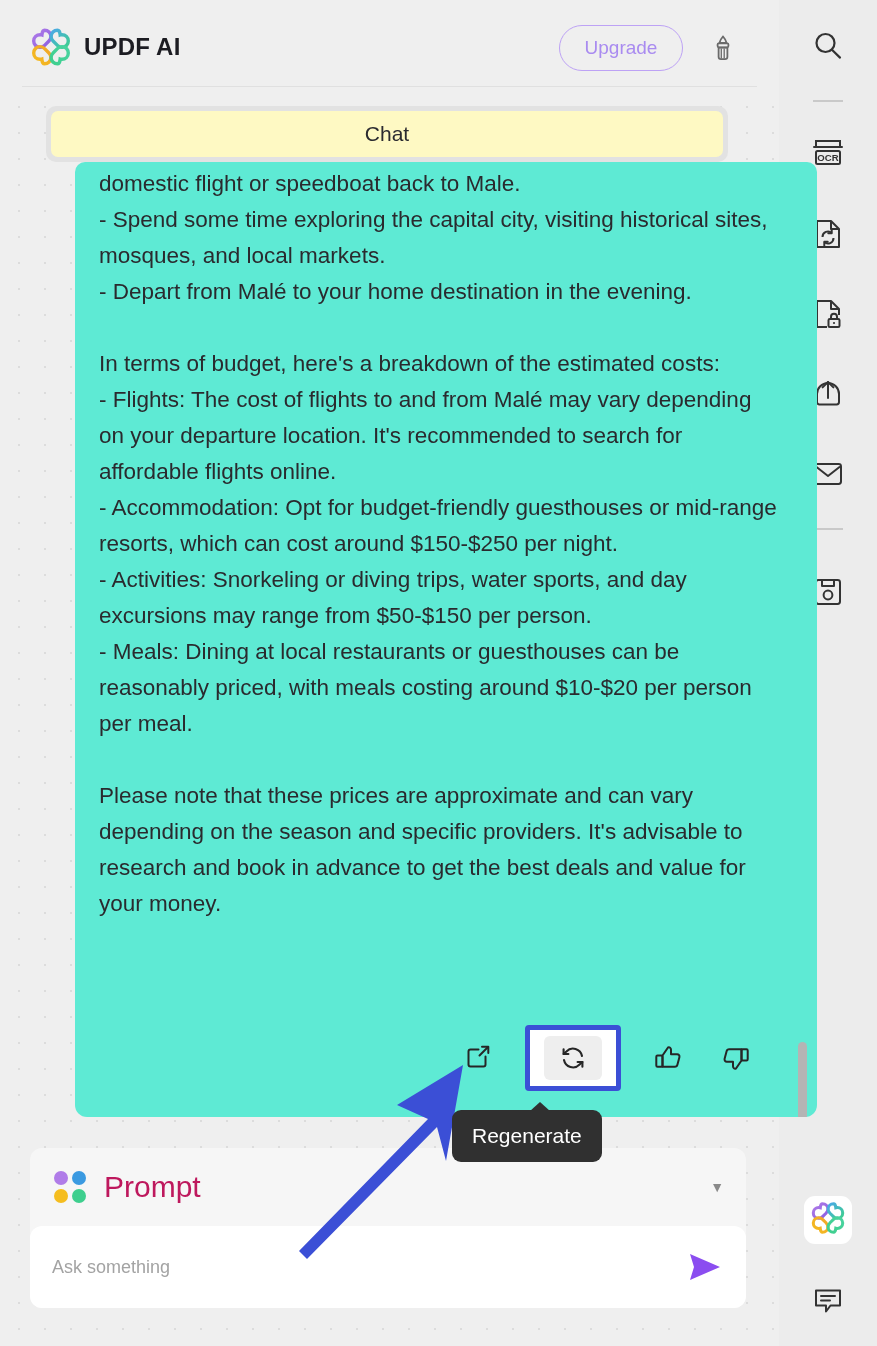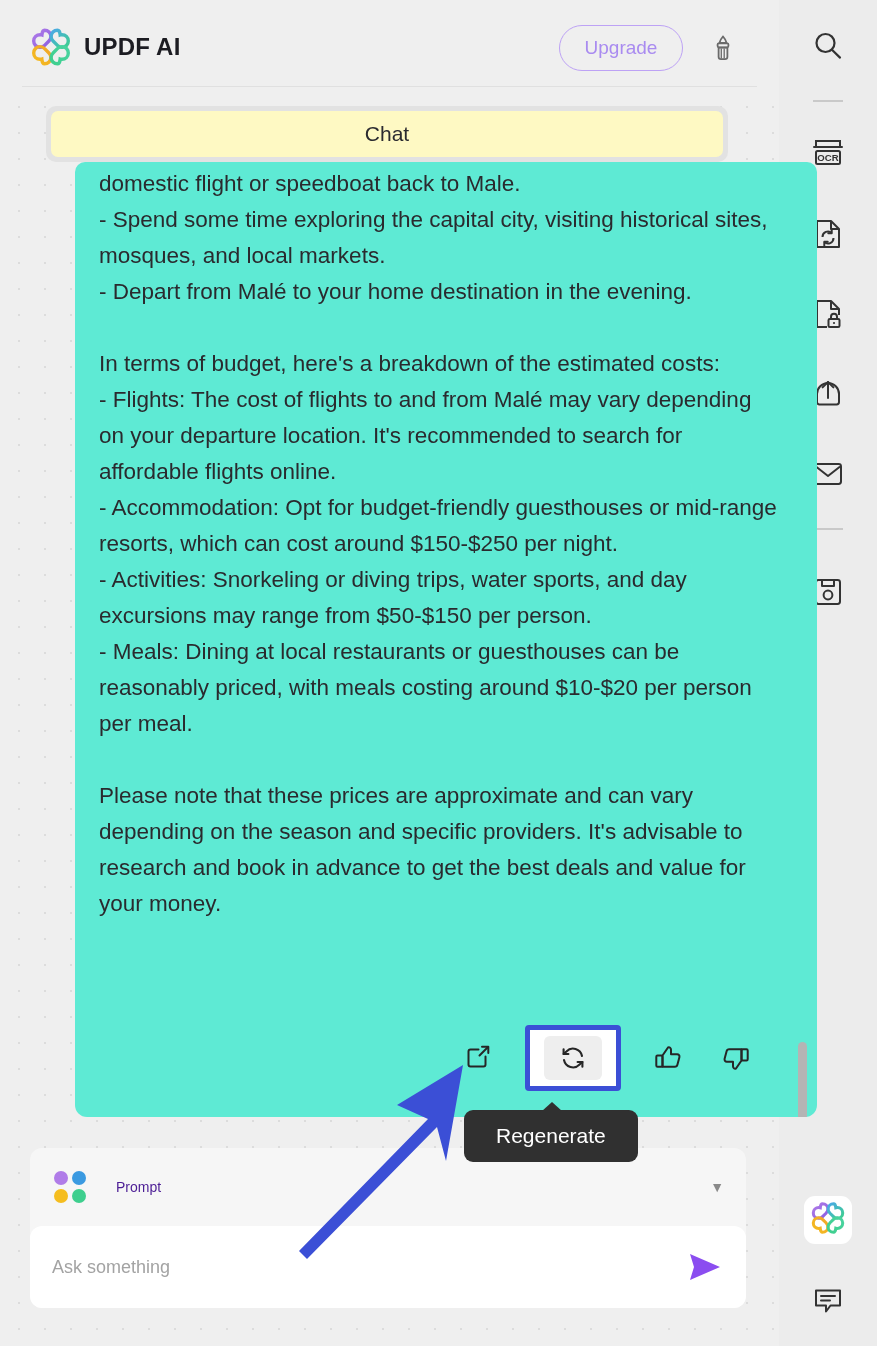--- a/index.html
+++ b/index.html
@@ -143,25 +143,25 @@
     position: absolute; right: 2px; top: 880px;
     width: 9px; height: 90px;
     background: #b4b4b4;
     border-radius: 5px;
     cursor: pointer;
   }
 
   
   .tooltip {
     position: absolute;
-    left: 464px; top: 1110px;
+    left: 452px; top: 1110px;
     background: #303030;
     color: #ffffff;
     font-size: 21px;
-    padding: 14px 32px;
+    padding: 14px 20px;
     border-radius: 9px;
     z-index: 30;
     white-space: nowrap;
   }
   .tooltip::after {
     content: "";
     position: absolute;
     top: -8px; left: 78px;
     border-left: 10px solid transparent;
     border-right: 10px solid transparent;
@@ -183,23 +183,23 @@
     padding: 0 22px 0 24px;
     cursor: pointer;
   }
   .dots-icon {
     width: 32px; height: 32px;
     display: grid; grid-template-columns: 14px 14px;
     grid-template-rows: 14px 14px; gap: 4px;
   }
   .dots-icon i { width: 14px; height: 14px; border-radius: 50%; display: block; }
   .prompt-label {
-    margin-left: 30px;
-    font-size: 14px;
-    color: #4c1d95;
+    margin-left: 18px;
+    font-size: 30px;
+    color: #be185d;
   }
   .prompt-caret {
     margin-left: auto;
     color: #8a8a8a;
     font-size: 14px;
   }
   .input-row {
     position: absolute; left: 0; bottom: 0;
     width: 716px; height: 82px;
     background: #ffffff;

